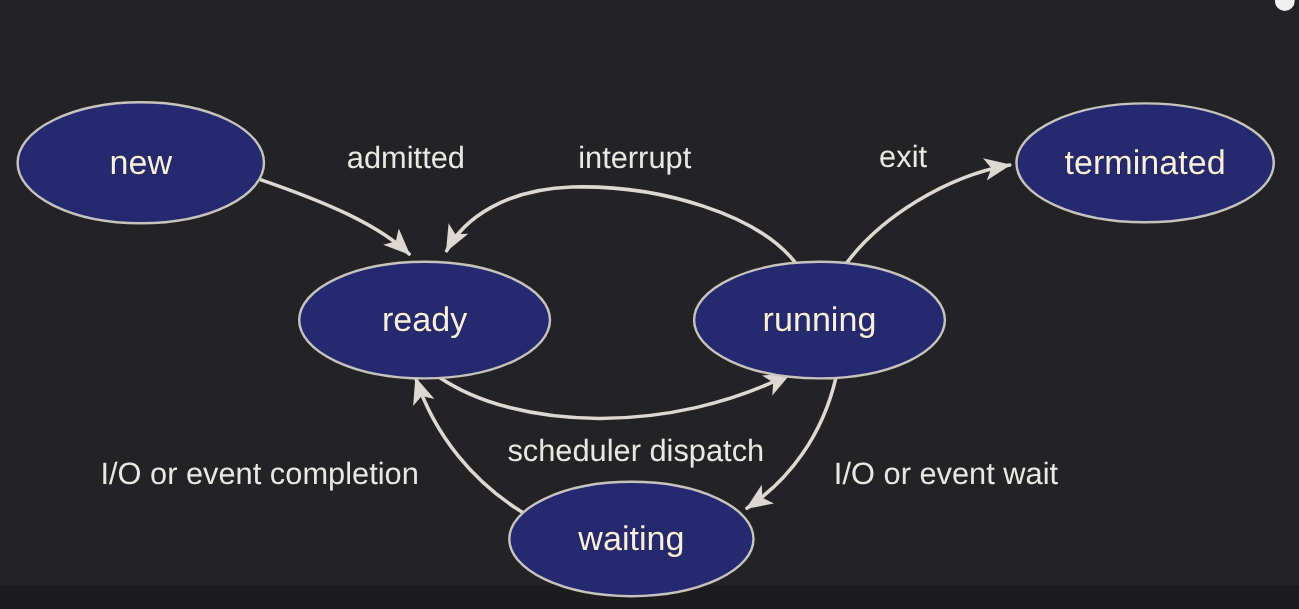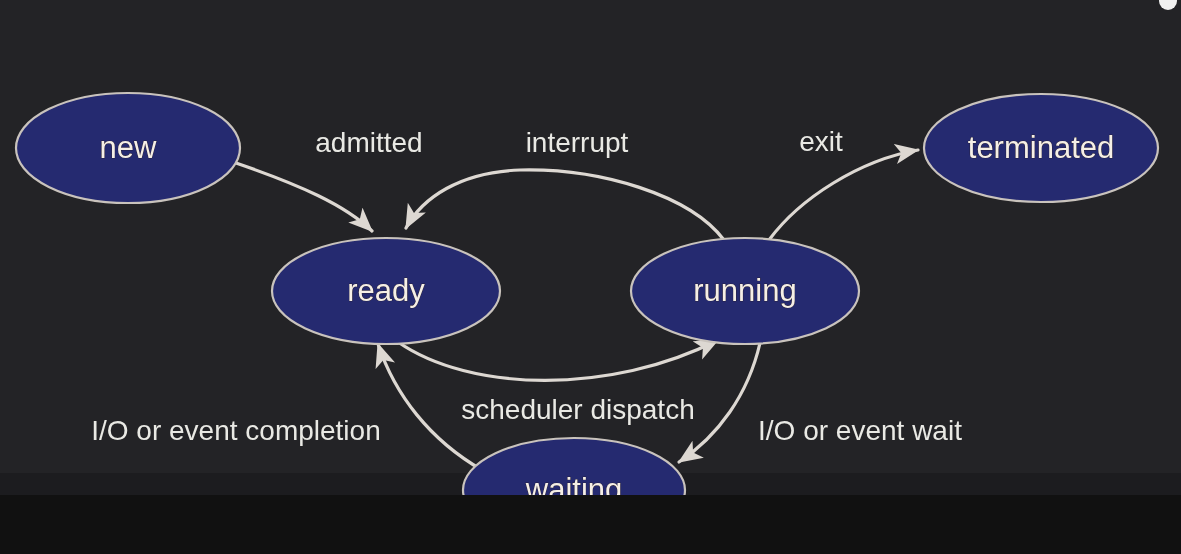--- a/index.html
+++ b/index.html
@@ -3,21 +3,21 @@
 <meta charset="utf-8">
 <style>
   html, body {
     margin: 0;
     padding: 0;
     background: #111;
   }
   #stage {
     position: relative;
     width: 1181px;
-    height: 495px;
+    height: 554px;
     background: #232326;
     overflow: hidden;
     font-family: "Liberation Sans", sans-serif;
   }
   #bottom-band {
     position: absolute;
     left: 0;
     bottom: 0;
     width: 1181px;
     height: 22px;

